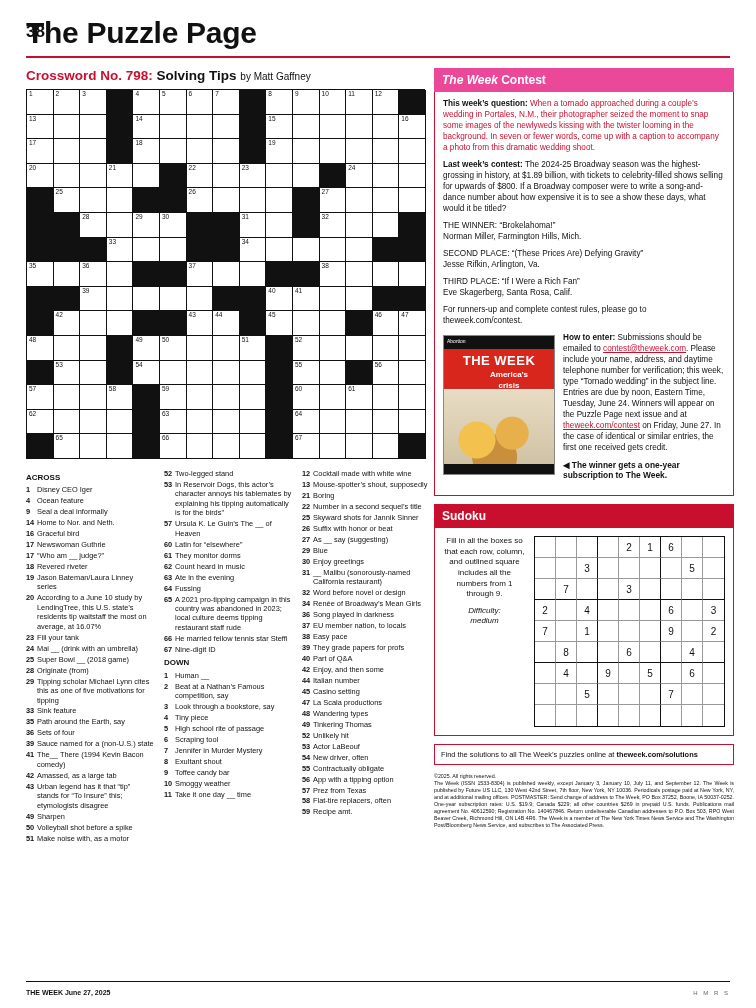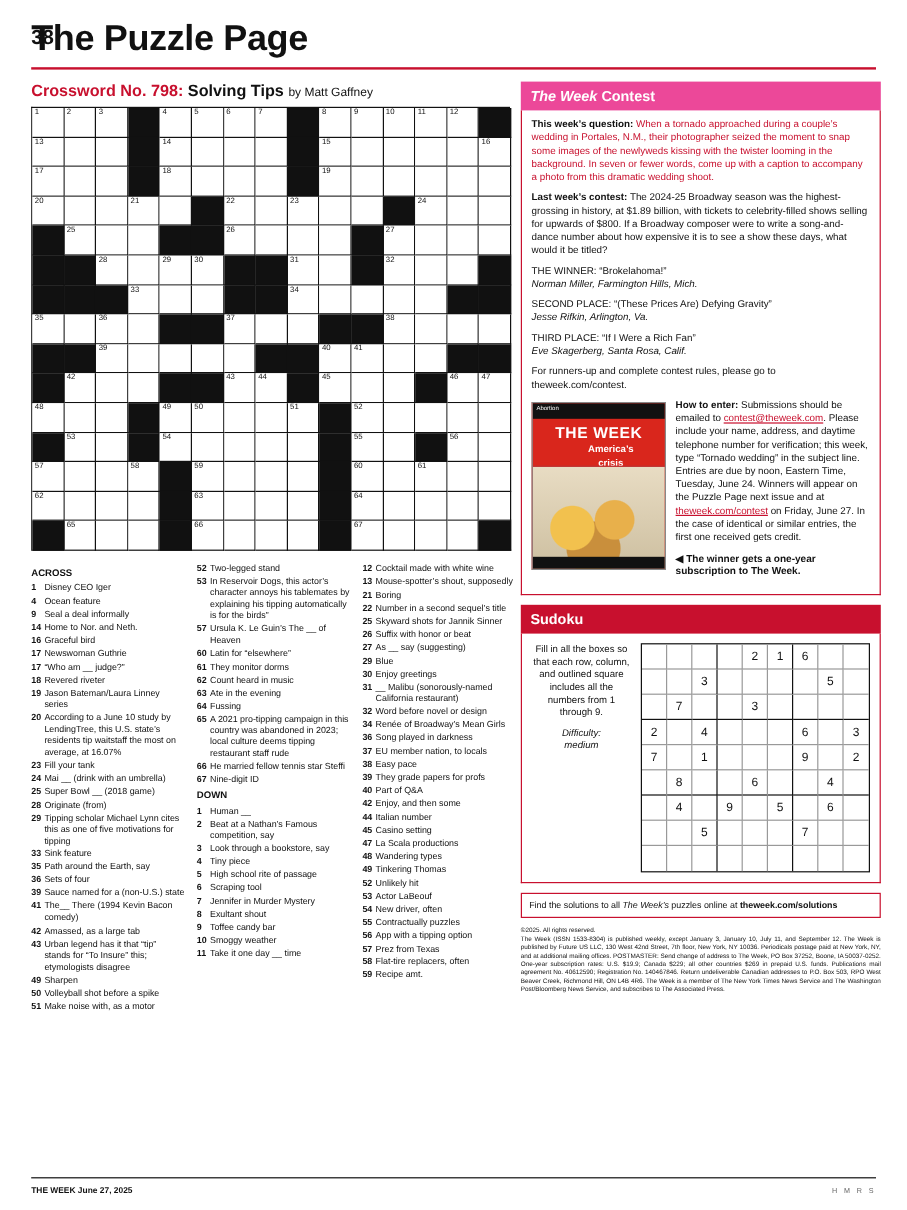--- a/index.html
+++ b/index.html
@@ -57,21 +57,21 @@
   
   .contest-head {
     background:#ec4899; color:#fff; font-weight:bold; font-size:12px;
     padding:5px 8px; font-style:italic;
   }
   .contest-head .nonital { font-style:normal; }
   .contest-body { border:1px solid #c8102e; border-top:0; padding:7px 8px 8px 8px; font-size:8.2px; line-height:1.34; }
   .contest-body p { margin:0 0 6px 0; }
   .contest-body .lbl { font-weight:bold; }
   .red { color:#c8102e; }
-  .ital { font-style:italic; }
+  .ital { }
   a.link { color:#c8102e; text-decoration:underline; }
 
   .winner-note { font-weight:bold; font-size:8.4px; line-height:1.3; }
   .mag-wrap { float:left; width:112px; margin:2px 8px 2px 0; }
   .mag {
     width:112px; height:140px; border:1px solid #888;
     background:#d9261c; position:relative; overflow:hidden;
   }
   .mag .topbar { height:13px; background:#111; color:#fff; font-size:5px; padding:2px 3px; }
   .mag .masthead {
@@ -807,21 +807,21 @@
               <div class="clue">
                 <span class="num">53</span>
                 <span class="txt">Actor LaBeouf</span>
               </div>
               <div class="clue">
                 <span class="num">54</span>
                 <span class="txt">New driver, often</span>
               </div>
               <div class="clue">
                 <span class="num">55</span>
-                <span class="txt">Contractually puzzles</span>
+                <span class="txt">Contractually obligate</span>
               </div>
               <div class="clue">
                 <span class="num">56</span>
                 <span class="txt">App with a tipping option</span>
               </div>
               <div class="clue">
                 <span class="num">57</span>
                 <span class="txt">Prez from Texas</span>
               </div>
               <div class="clue">

